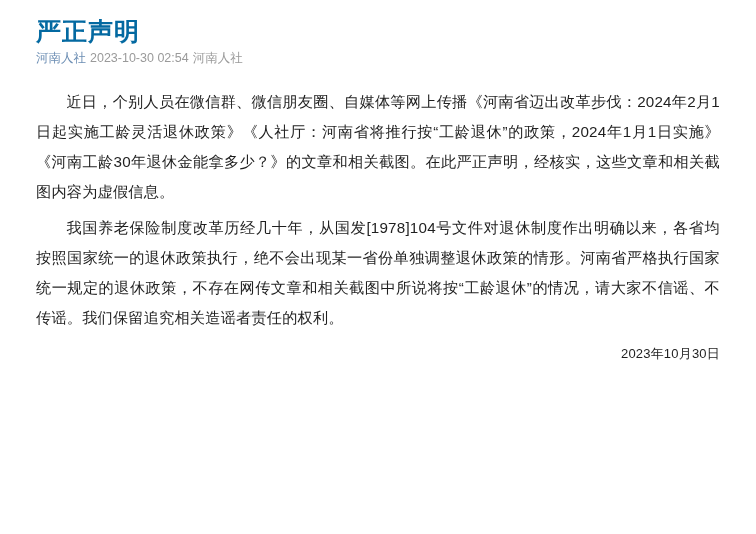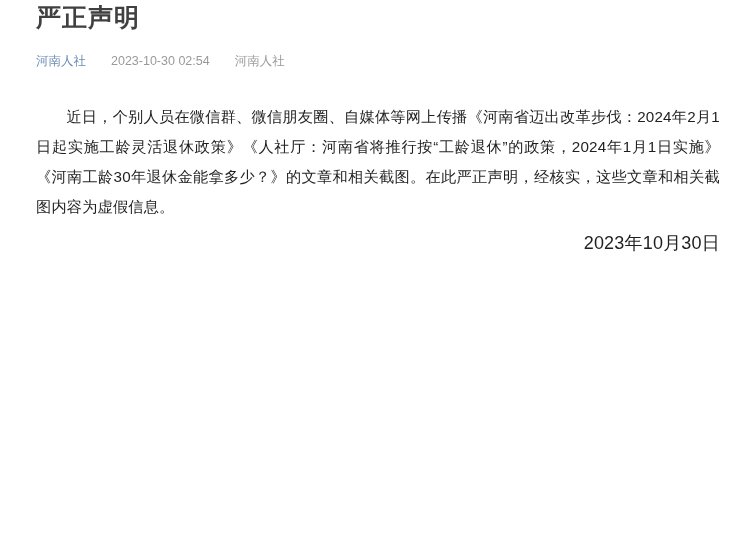--- a/index.html
+++ b/index.html
@@ -18,67 +18,68 @@
     position: relative;
     width: 756px;
     height: 534px;
     box-sizing: border-box;
     padding: 0 36px;
     background: #ffffff;
   }
   .article-title {
     font-size: 25px;
     font-weight: bold;
-    color: #404040;
+    color: #0369a1;
     letter-spacing: 1px;
     margin: 0;
+    padding-top: 14px;
     line-height: 34px;
   }
   .meta-row {
     display: flex;
     align-items: center;
-    gap: 25px;
-    margin-top: 18px;
+    gap: 4px;
+    margin-top: 1px;
     font-size: 12.5px;
     line-height: 18px;
     color: #9a9a9a;
   }
   .meta-source {
     color: #6b8db3;
     font-size: 12.5px;
   }
   .meta-date {
     color: #9a9a9a;
   }
   .meta-location {
     color: #9a9a9a;
   }
   .body-wrap {
-    margin-top: 32px;
+    margin-top: 20px;
   }
   .para {
     font-size: 15.2px;
     line-height: 30px;
     color: #1f1f1f;
     text-align: justify;
     text-justify: inter-ideograph;
     margin: 0 0 6px 0;
     text-indent: 2em;
     letter-spacing: 0.2px;
   }
   .signature {
     font-size: 15.2px;
     line-height: 30px;
     color: #1f1f1f;
     text-align: right;
     margin: 14px 0 0 0;
     letter-spacing: 0.2px;
   }
   .sign-date {
-    font-size: 18px;
+    font-size: 13px;
     line-height: 30px;
     color: #1f1f1f;
     text-align: right;
     margin: 4px 0 0 0;
     letter-spacing: 0.2px;
   }
 </style>
 </head>
 <body>
 
@@ -87,16 +88,17 @@
   <h1 class="article-title">严正声明</h1>
 
   <div class="meta-row">
     <span class="meta-source">河南人社</span>
     <span class="meta-date">2023-10-30 02:54</span>
     <span class="meta-location">河南人社</span>
   </div>
 
   <div class="body-wrap">
     <p class="para">近日，个别人员在微信群、微信朋友圈、自媒体等网上传播《河南省迈出改革步伐：2024年2月1日起实施工龄灵活退休政策》《人社厅：河南省将推行按“工龄退休”的政策，2024年1月1日实施》《河南工龄30年退休金能拿多少？》的文章和相关截图。在此严正声明，经核实，这些文章和相关截图内容为虚假信息。</p>
+    <p class="para">我国养老保险制度改革历经几十年，从国发[1978]104号文件对退休制度作出明确以来，各省均按照国家统一的退休政策执行，绝不会出现某一省份单独调整退休政策的情形。河南省严格执行国家统一规定的退休政策，不存在网传文章和相关截图中所说将按“工龄退休”的情况，请大家不信谣、不传谣。我们保留追究相关造谣者责任的权利。</p>
     <p class="sign-date">2023年10月30日</p>
   </div>
 
 </div>
 
 </body></html>

